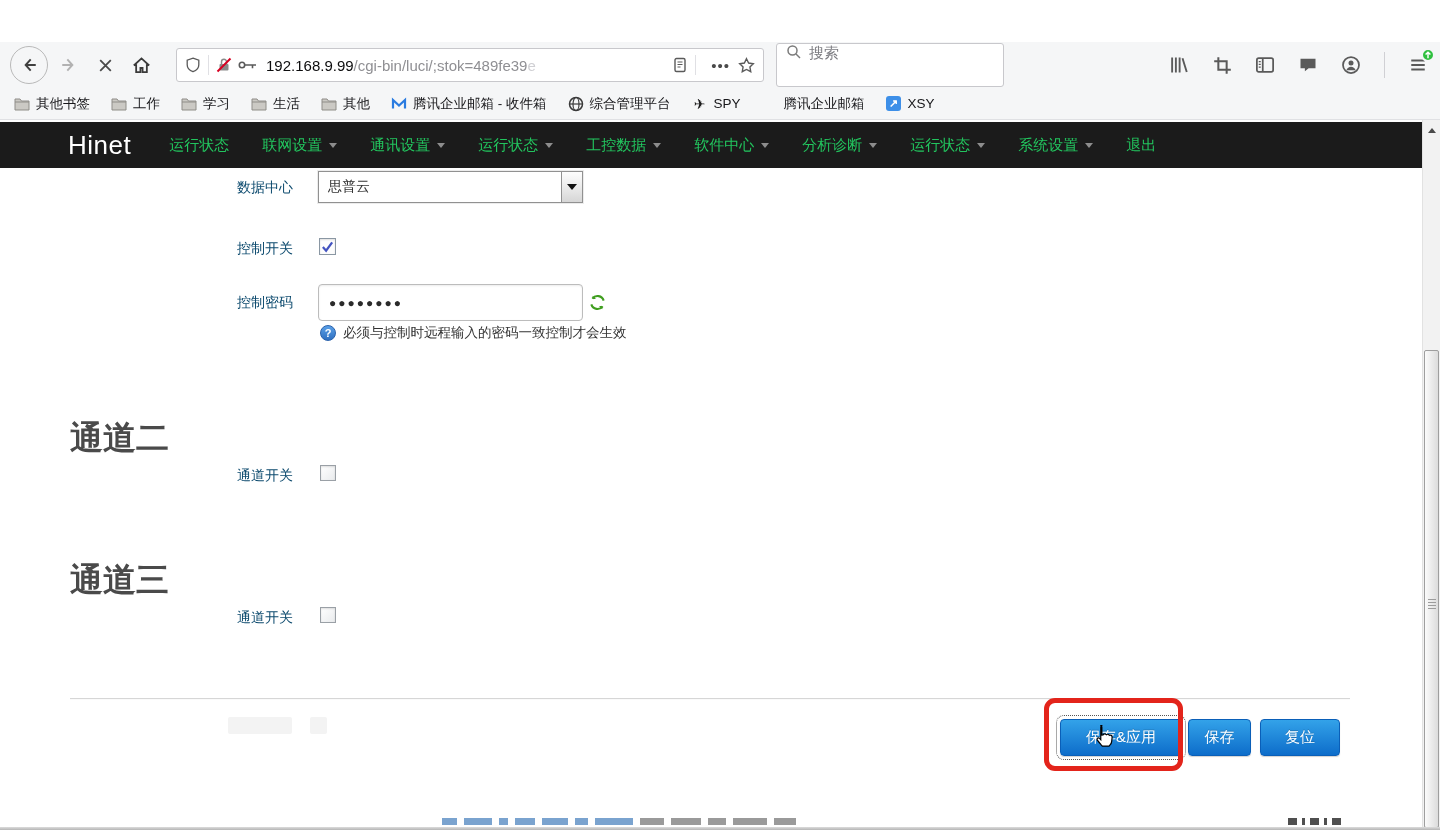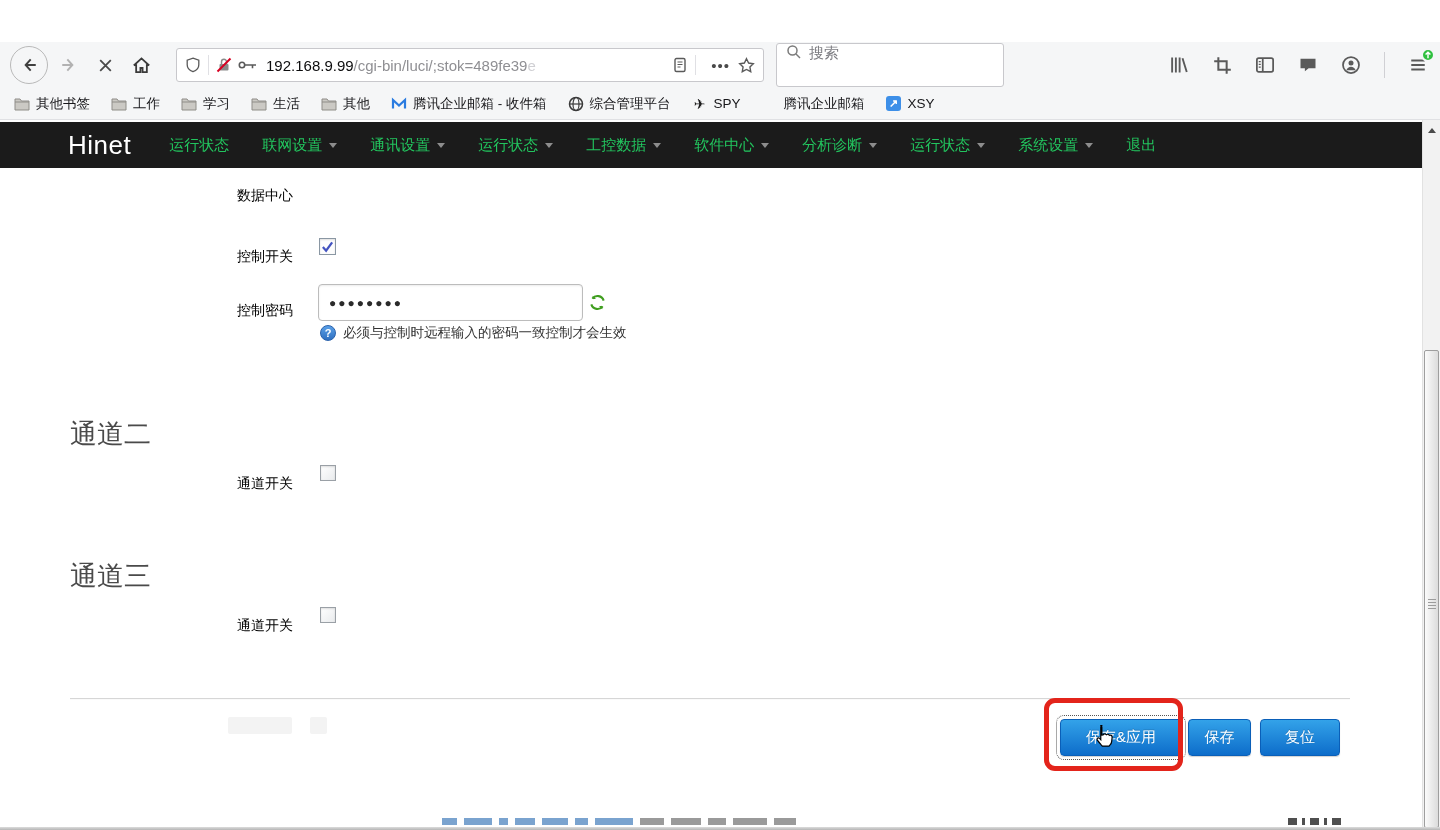--- a/index.html
+++ b/index.html
@@ -64,39 +64,39 @@
   .sitenav { position:absolute; left:0; top:122px; width:1422px; height:46px; background:#1b1b1b;
     display:flex; align-items:center; }
   .brand { color:#fff; font-size:26px; font-weight:500; margin-left:68px; letter-spacing:0.5px; }
   .navmenu { display:flex; align-items:center; margin-left:38px; gap:33px; list-style:none; }
   .navitem { color:#22c55e; font-size:15px; white-space:nowrap; }
   .caret { display:inline-block; margin-left:7px; vertical-align:2px; border-left:4px solid transparent;
     border-right:4px solid transparent; border-top:5px solid #8d8d8d; }
 
   
   .content { position:absolute; left:0; top:168px; width:1422px; height:662px; background:#fff; }
-  .flabel { position:absolute; left:0; width:293px; text-align:right; font-size:14px; color:#000000;margin-top:8px; }
+  .flabel { position:absolute; left:0; width:293px; text-align:right; font-size:14px; color:#0c4a6e; }
   .selectbox { position:absolute; left:318px; top:3px; width:265px; height:32px; background:#fff;
     border:1px solid #919191; box-shadow:0 0 0 1px #ececec; display:flex; align-items:center; }
   .selectbox .val { font-size:14px; color:#333; padding-left:9px; flex:1; }
   .sel-arrow { width:21px; height:100%; border-left:1px solid #919191;
     background:linear-gradient(#fdfdfd,#ededed 45%,#d6d6d6); display:flex; align-items:center; justify-content:center; }
   .tri-down { border-left:5px solid transparent; border-right:5px solid transparent; border-top:6px solid #111; }
   .checkbox { position:absolute; width:17px; height:17px; border:1px solid #8a97a3; background:#fdfdfd;
     box-shadow:inset 0 1px 2px rgba(0,0,0,.12); display:flex; align-items:center; justify-content:center; }
   .checkbox.small { width:16px; height:16px; border-color:#9aa0a6; background:linear-gradient(135deg,#ffffff,#e9ebed); }
   .pwdinput { position:absolute; left:318px; top:116px; width:265px; height:37px; border:1px solid #bcbcbc; border-radius:4px;
     background:#fff; box-shadow:inset 0 1px 2px rgba(0,0,0,.08); font-size:12px; letter-spacing:2px; color:#2a2a2a;
     padding:0 10px; font-family:"Liberation Sans",sans-serif; }
   .refresh-ic { position:absolute; left:589px; top:126px; }
   .hintrow { position:absolute; left:320px; top:156px; display:flex; align-items:center; gap:7px; }
   .qmark { width:16px; height:16px; border-radius:50%; background:linear-gradient(#5aa0e8,#2f6fc0); border:1px solid #2a62ac;
     color:#fff; font-size:11px; font-weight:bold; display:flex; align-items:center; justify-content:center; }
   .hinttext { font-size:13.5px; color:#333; }
-  .sechead { position:absolute; left:70px; font-size:27px; font-weight:400; color:#4a4a4a; }
+  .sechead { position:absolute; left:70px; font-size:33px; font-weight:700; color:#4a4a4a; }
   .divider { position:absolute; left:70px; top:530px; width:1280px; border-top:1px solid #d6d6d6; border-bottom:1px solid #fafafa; }
   .ghost { position:absolute; background:#f3f3f3; border-radius:2px; }
   .btn { position:absolute; top:551px; height:37px; border-radius:4px; border:1px solid #0a5fb8; color:#fff; font-size:15px;
     background:linear-gradient(#33a2e9,#0d6dca); box-shadow:0 1px 1px rgba(0,0,0,.18); text-shadow:0 -1px 0 rgba(0,0,0,.18);
     font-family:"Liberation Sans",sans-serif; }
   .btn.focused { outline:1px dotted #555; outline-offset:3px; }
   .redbox { position:absolute; left:1044px; top:530px; width:139px; height:73px; border:5px solid #e3241b; border-radius:11px; }
   .cursor { position:absolute; left:1092px; top:556px; }
   .frags { position:absolute; left:442px; top:650px; display:flex; align-items:flex-start; gap:7px; }
   .frags i { display:inline-block; height:7px; }
@@ -316,20 +316,26 @@
       <li class="navitem"><span>分析诊断</span><span class="caret"></span></li>
       <li class="navitem"><span>运行状态</span><span class="caret"></span></li>
       <li class="navitem"><span>系统设置</span><span class="caret"></span></li>
       <li class="navitem"><span>退出</span></li>
     </ul>
   </div>
 
   <div class="content">
 
     <div class="flabel" style="top:11px">数据中心</div>
+    <div class="selectbox">
+      <span class="val">思普云</span>
+      <span class="sel-arrow">
+          <span class="tri-down"></span>
+        </span>
+    </div>
 
     <div class="flabel" style="top:72px">控制开关</div>
     <div class="checkbox" style="left:319px;top:70px">
       <svg width="13" height="13" viewBox="0 0 14 14">
           <path d="M2 7.5l3.5 4L12 2.5" stroke="#4353c0" stroke-width="2.4" fill="none"></path>
         </svg>
     </div>
 
     <div class="flabel" style="top:126px">控制密码</div>
     <input class="pwdinput" type="text" readonly="" value="●●●●●●●●" style="">

